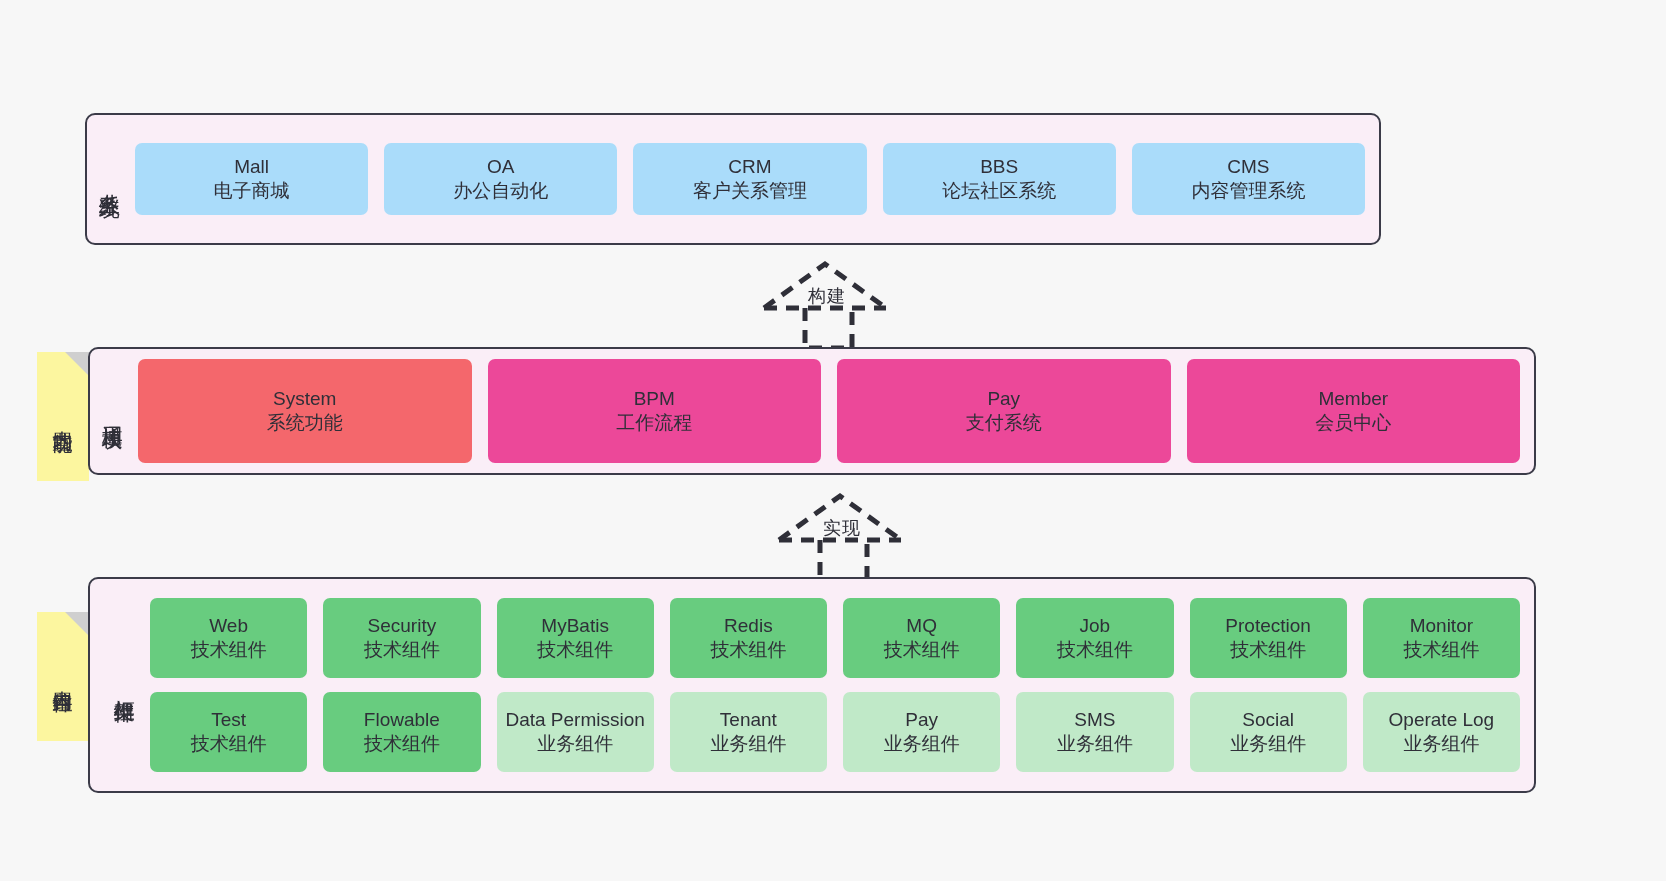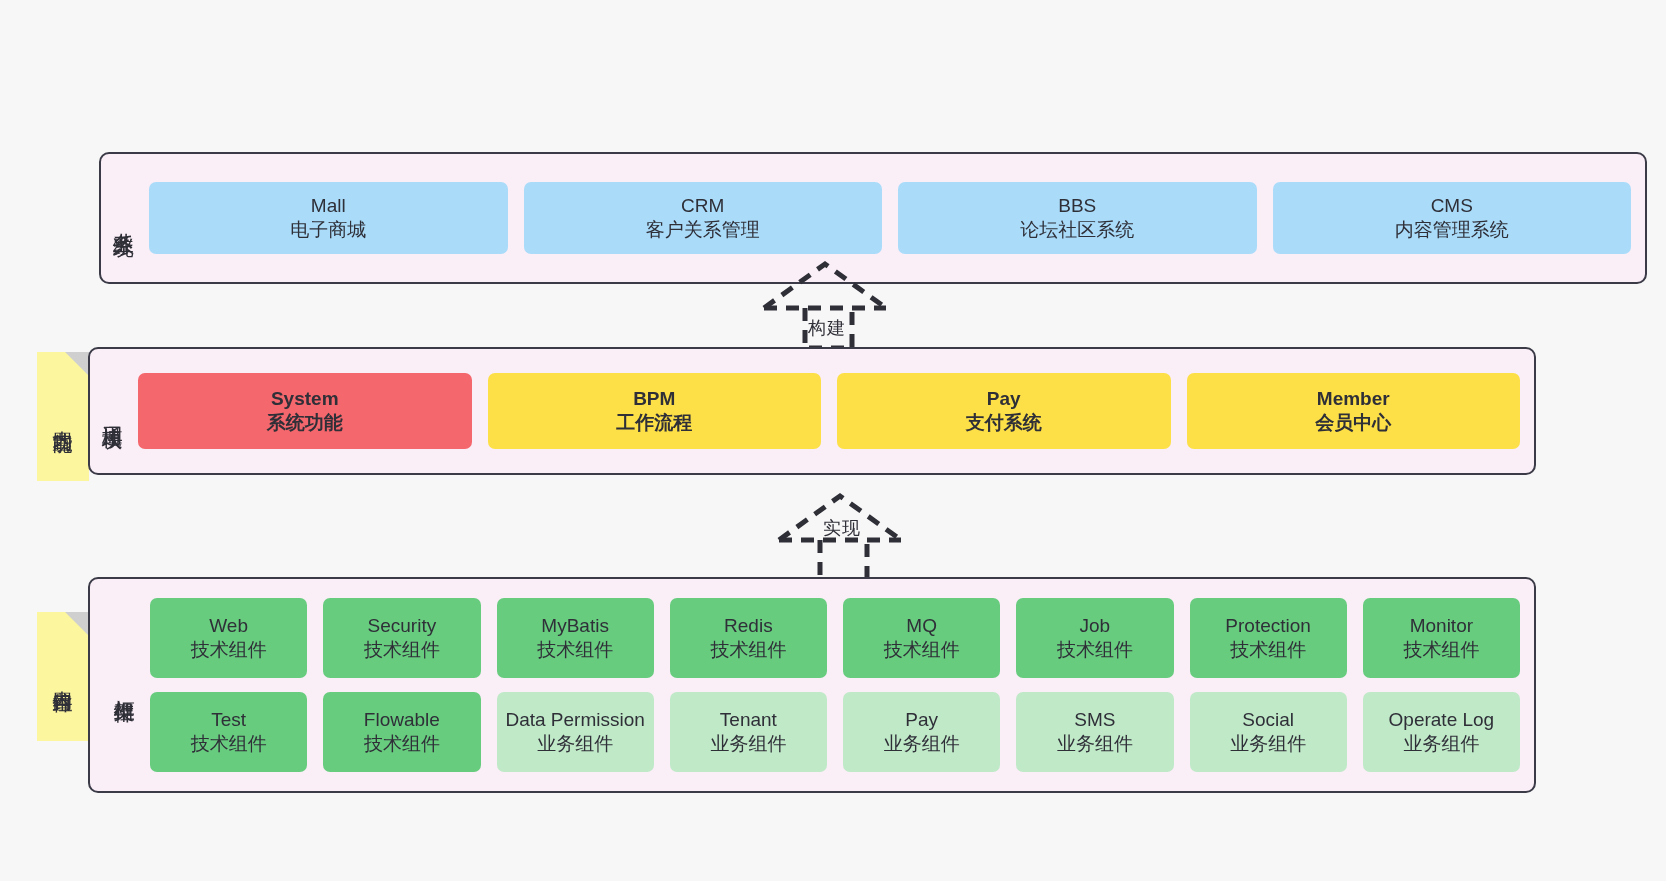--- a/index.html
+++ b/index.html
@@ -76,27 +76,27 @@
     font-size: 19px;
     line-height: 1.28;
     color: #2f2f38;
     padding: 4px 6px;
   }
   .box .en { display: block; }
   .box .cn { display: block; }
 
   
   #layer-business  .box { height: 72px; }
-  #layer-modules   .box { height: 76px; font-weight: bold; }
+  #layer-modules   .box { height: 104px; }
   #layer-framework .box { height: 80px; }
 
   
   .c-blue        { background: #aadcfa; }
   .c-red         { background: #f4676c; }
-  .c-pink        { background: #fde047; }
+  .c-pink        { background: #ec4899; }
   .c-green       { background: #68cc7f; }
   .c-green-light { background: #c0e9c8; }
 
   
   .sticky {
     position: absolute;
     box-sizing: border-box;
     background: #fcf69f;
     display: flex;
     align-items: center;
@@ -132,27 +132,31 @@
     background: transparent;
     white-space: nowrap;
     letter-spacing: 1px;
   }
 </style>
 </head>
 <body>
 
 <div id="canvas">
 
-  <div class="layer" id="layer-business" style="left:99px; top:113px; width:1548px; height:132px;margin-top:39px;">
+  <div class="layer" id="layer-business" style="left:85px; top:113px; width:1296px; height:132px;">
     <div class="layer-title">业务系统</div>
     <div class="layer-body">
       <div class="row">
         <div class="box c-blue">
           <span class="en">Mall</span>
           <span class="cn">电子商城</span>
+        </div>
+        <div class="box c-blue">
+          <span class="en">OA</span>
+          <span class="cn">办公自动化</span>
         </div>
         <div class="box c-blue">
           <span class="en">CRM</span>
           <span class="cn">客户关系管理</span>
         </div>
         <div class="box c-blue">
           <span class="en">BBS</span>
           <span class="cn">论坛社区系统</span>
         </div>
         <div class="box c-blue">
@@ -162,21 +166,21 @@
       </div>
     </div>
   </div>
 
   <div class="connector" id="connector-build" style="left:760px; top:258px; width:150px; height:92px;">
     <svg width="150" height="92" viewBox="0 0 150 92">
       <path d="M 4 50 L 65 6 L 126 50" fill="none" stroke="#2f2f38" stroke-width="5" stroke-dasharray="13,9" stroke-linecap="butt"></path>
       <path d="M 4 50 L 126 50" fill="none" stroke="#2f2f38" stroke-width="5" stroke-dasharray="13,9" stroke-linecap="butt"></path>
       <path d="M 45 50 L 45 90 L 92 90 L 92 50" fill="none" stroke="#2f2f38" stroke-width="5" stroke-dasharray="13,9" stroke-linecap="butt"></path>
     </svg>
-    <div class="connector-label" style="left:48px; top:26px;margin-top:32px;">构建</div>
+    <div class="connector-label" style="left:48px; top:26px;">构建</div>
   </div>
 
   <div class="sticky" id="sticky-modules" style="left:37px; top:352px; width:52px; height:129px;">
     <span class="fold"></span>
     <span>内置功能</span>
   </div>
 
   <div class="layer" id="layer-modules" style="left:88px; top:347px; width:1448px; height:128px;">
     <div class="layer-title">通用模块</div>
     <div class="layer-body">

